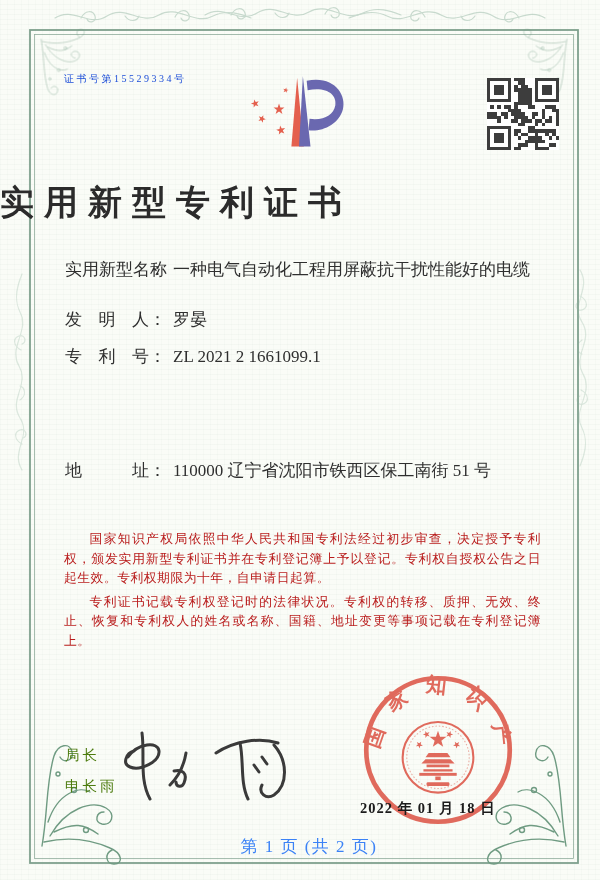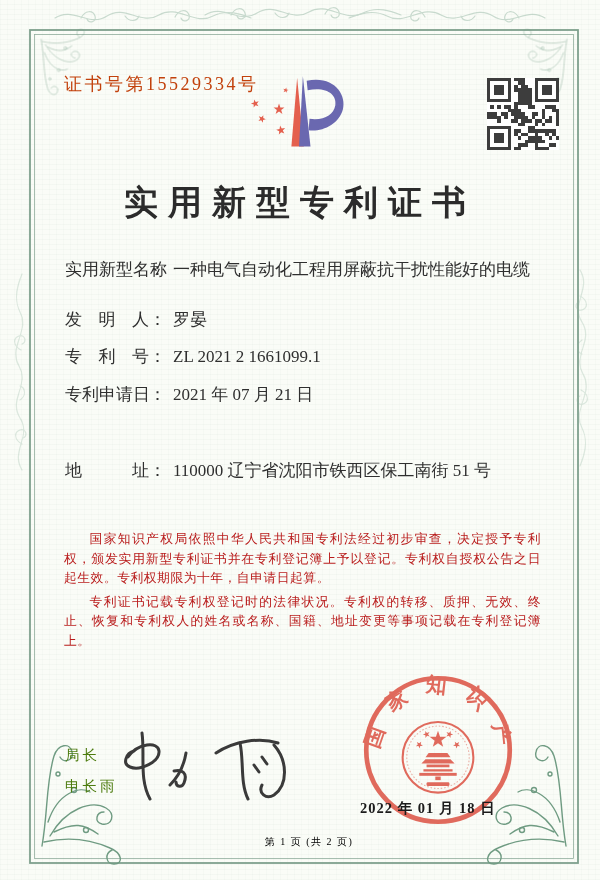--- a/index.html
+++ b/index.html
@@ -8,42 +8,42 @@
     background:#fafcf7;overflow:hidden;
     font-family:"Liberation Serif","DejaVu Serif",serif;color:#2e2e2e;
   }
   .page::before{
     content:"";position:absolute;inset:0;pointer-events:none;
     background:
       repeating-linear-gradient(0deg, rgba(130,165,145,0.05) 0 1px, transparent 1px 5px),
       repeating-linear-gradient(90deg, rgba(130,165,145,0.04) 0 1px, transparent 1px 7px);
   }
   svg.ornaments{position:absolute;left:0;top:0;pointer-events:none;}
-  .cert-no{position:absolute;left:64px;top:72px;font-size:18px;letter-spacing:2.5px;color:#c2410c;white-space:nowrap;}
+  .cert-no{position:absolute;left:64px;top:72px;font-size:10px;letter-spacing:2.5px;color:#1d4ed8;white-space:nowrap;}
   .logo{position:absolute;left:238px;top:72px;}
   .qr{position:absolute;left:487px;top:78px;width:72px;height:72px;}
-  .title{position:absolute;left:0;right:0;top:180px;text-align:center;
+  .title{position:absolute;left:0;right:0;top:180px;
     font-size:34px;font-weight:700;letter-spacing:10px;color:#2b2b2b;}
   .fields{position:absolute;left:65px;top:252px;width:486px;height:280px;}
   .frow{position:absolute;left:0;font-size:17px;white-space:nowrap;color:#2f2f2f;}
   .flabel{display:inline-block;width:84px;text-align:justify;text-align-last:justify;vertical-align:top;}
   .colon{margin-right:7px;}
   .fgroup2{position:absolute;left:265px;top:0;white-space:nowrap;}
   .fgroup2 .flabel{width:70px;}
   .body-text{position:absolute;left:64px;top:530px;width:477px;}
   .body-text p{margin:0 0 4px 0;text-indent:2em;text-align:justify;
     font-size:12.8px;line-height:19.5px;letter-spacing:0.5px;color:#b91c1c;}
   .signer{position:absolute;left:65px;top:746px;font-size:14.5px;letter-spacing:3px;color:#4d7c0f;}
   .signer div{margin-bottom:12px;}
   .sig{position:absolute;left:112px;top:727px;}
   .seal{position:absolute;left:360px;top:672px;width:156px;height:156px;color:#dd5748;opacity:0.88;}
   .seal-date{position:absolute;left:360px;top:799px;font-size:14.5px;font-weight:600;
     letter-spacing:1px;color:#1b1b1b;white-space:nowrap;}
   .footer{position:absolute;left:18px;right:0;top:835px;text-align:center;
-    font-size:10px;letter-spacing:1.5px;color:#000000;}
+    font-size:17px;letter-spacing:1.5px;color:#3b82f6;}
 </style>
 </head>
 <body>
 
 <div class="page">
 
   <svg class="ornaments" width="600" height="880" viewBox="0 0 600 880" aria-hidden="true">
     <defs>
       <g id="cflourish" fill="none" stroke="#6f9b82" stroke-width="1.4" stroke-linecap="round">
         <path d="M2,-6 C8,-40 6,-70 14,-96 C18,-108 30,-110 32,-100 C34,-92 24,-88 20,-95"></path>
@@ -263,23 +263,20 @@
   <div class="fields">
     <div class="frow" style="top:6px">
       <span class="flabel">实用新型名称</span><span class="colon">：</span><span class="fvalue">一种电气自动化工程用屏蔽抗干扰性能好的电缆</span>
     </div>
     <div class="frow" style="top:56px">
       <span class="flabel">发明人</span><span class="colon">：</span><span class="fvalue">罗晏</span>
     </div>
     <div class="frow" style="top:93px">
       <span class="flabel">专利号</span><span class="colon">：</span><span class="fvalue">ZL 2021 2 1661099.1</span>
     </div>
-    <div class="frow" style="top:131px">
-      <span class="flabel">专利申请日</span><span class="colon">：</span><span class="fvalue">2021 年 07 月 21 日</span>
-    </div>
     <div class="frow" style="top:207px">
       <span class="flabel">地址</span><span class="colon">：</span><span class="fvalue">110000 辽宁省沈阳市铁西区保工南街 51 号</span>
     </div>
   </div>
 
   <div class="body-text">
     <p>国家知识产权局依照中华人民共和国专利法经过初步审查，决定授予专利权，颁发实用新型专利证书并在专利登记簿上予以登记。专利权自授权公告之日起生效。专利权期限为十年，自申请日起算。</p>
     <p>专利证书记载专利权登记时的法律状况。专利权的转移、质押、无效、终止、恢复和专利权人的姓名或名称、国籍、地址变更等事项记载在专利登记簿上。</p>
   </div>
 

